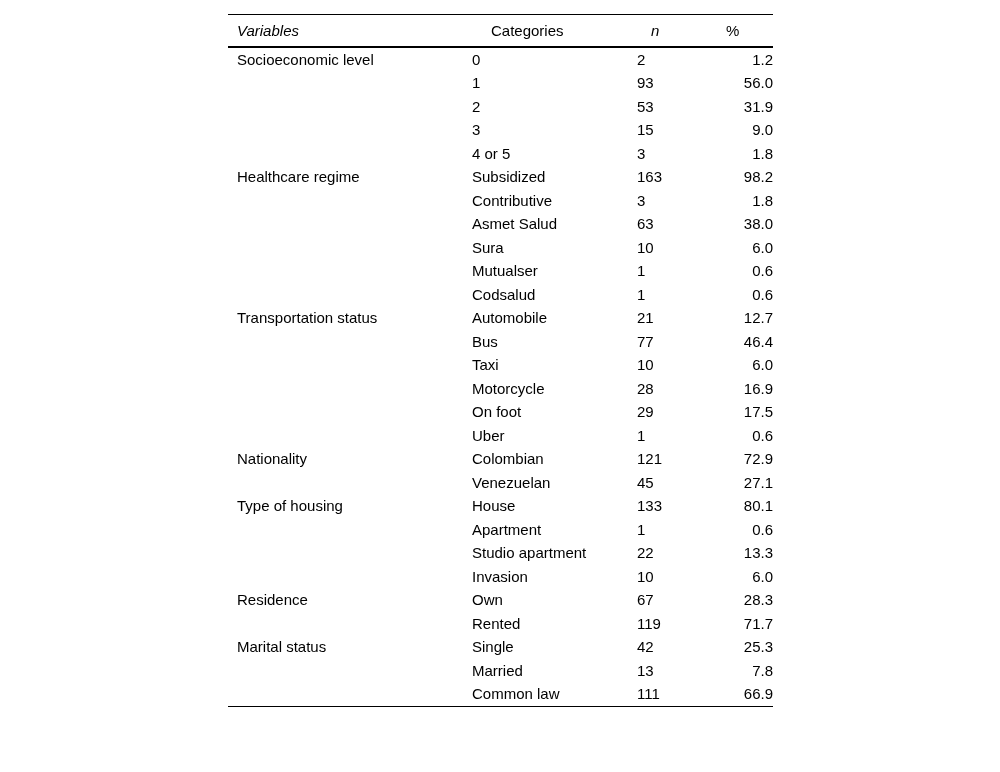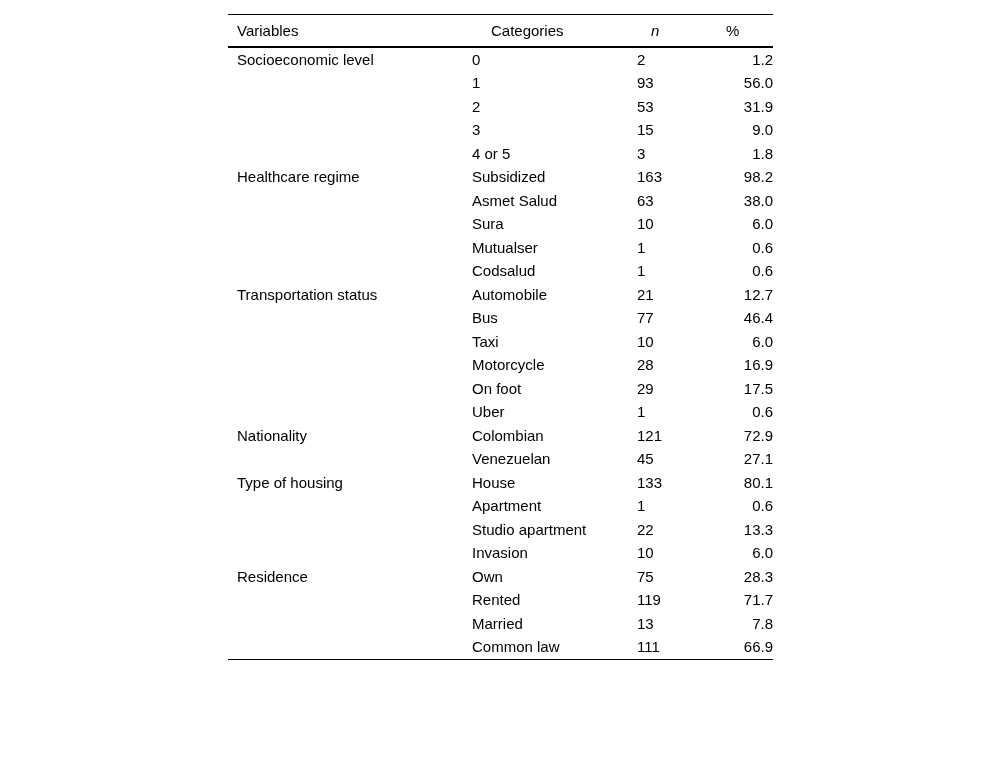--- a/index.html
+++ b/index.html
@@ -40,21 +40,21 @@
 
   thead th {
     font-weight: normal;
     text-align: left;
     vertical-align: middle;
     height: 30.5px;
     padding: 0;
     border-bottom: 2px solid #000;
     white-space: nowrap;
   }
-  th.h-var { padding-left: 9px; }
+  th.h-var { padding-left: 9px; font-style: italic; }
   th.h-cat { padding-left: 19px; }
   th.h-n   { padding-left: 14px; font-style: italic; }
   th.h-pct { padding-left: 17px; }
 
   tbody td {
     padding: 0;
     height: 23.5px;
     vertical-align: middle;
     white-space: nowrap;
     font-size: 15px;
@@ -115,20 +115,26 @@
           <td class="b-pct">1.8</td>
         </tr>
         <tr>
           <td class="b-var">Healthcare regime</td>
           <td class="b-cat">Subsidized</td>
           <td class="b-n">163</td>
           <td class="b-pct">98.2</td>
         </tr>
         <tr>
           <td class="b-var"></td>
+          <td class="b-cat">Contributive</td>
+          <td class="b-n">3</td>
+          <td class="b-pct">1.8</td>
+        </tr>
+        <tr>
+          <td class="b-var"></td>
           <td class="b-cat">Asmet Salud</td>
           <td class="b-n">63</td>
           <td class="b-pct">38.0</td>
         </tr>
         <tr>
           <td class="b-var"></td>
           <td class="b-cat">Sura</td>
           <td class="b-n">10</td>
           <td class="b-pct">6.0</td>
         </tr>
@@ -212,30 +218,36 @@
         </tr>
         <tr>
           <td class="b-var"></td>
           <td class="b-cat">Invasion</td>
           <td class="b-n">10</td>
           <td class="b-pct">6.0</td>
         </tr>
         <tr>
           <td class="b-var">Residence</td>
           <td class="b-cat">Own</td>
-          <td class="b-n">75</td>
+          <td class="b-n">67</td>
           <td class="b-pct">28.3</td>
         </tr>
         <tr>
           <td class="b-var"></td>
           <td class="b-cat">Rented</td>
           <td class="b-n">119</td>
           <td class="b-pct">71.7</td>
         </tr>
         <tr>
+          <td class="b-var">Marital status</td>
+          <td class="b-cat">Single</td>
+          <td class="b-n">42</td>
+          <td class="b-pct">25.3</td>
+        </tr>
+        <tr>
           <td class="b-var"></td>
           <td class="b-cat">Married</td>
           <td class="b-n">13</td>
           <td class="b-pct">7.8</td>
         </tr>
         <tr>
           <td class="b-var"></td>
           <td class="b-cat">Common law</td>
           <td class="b-n">111</td>
           <td class="b-pct">66.9</td>

